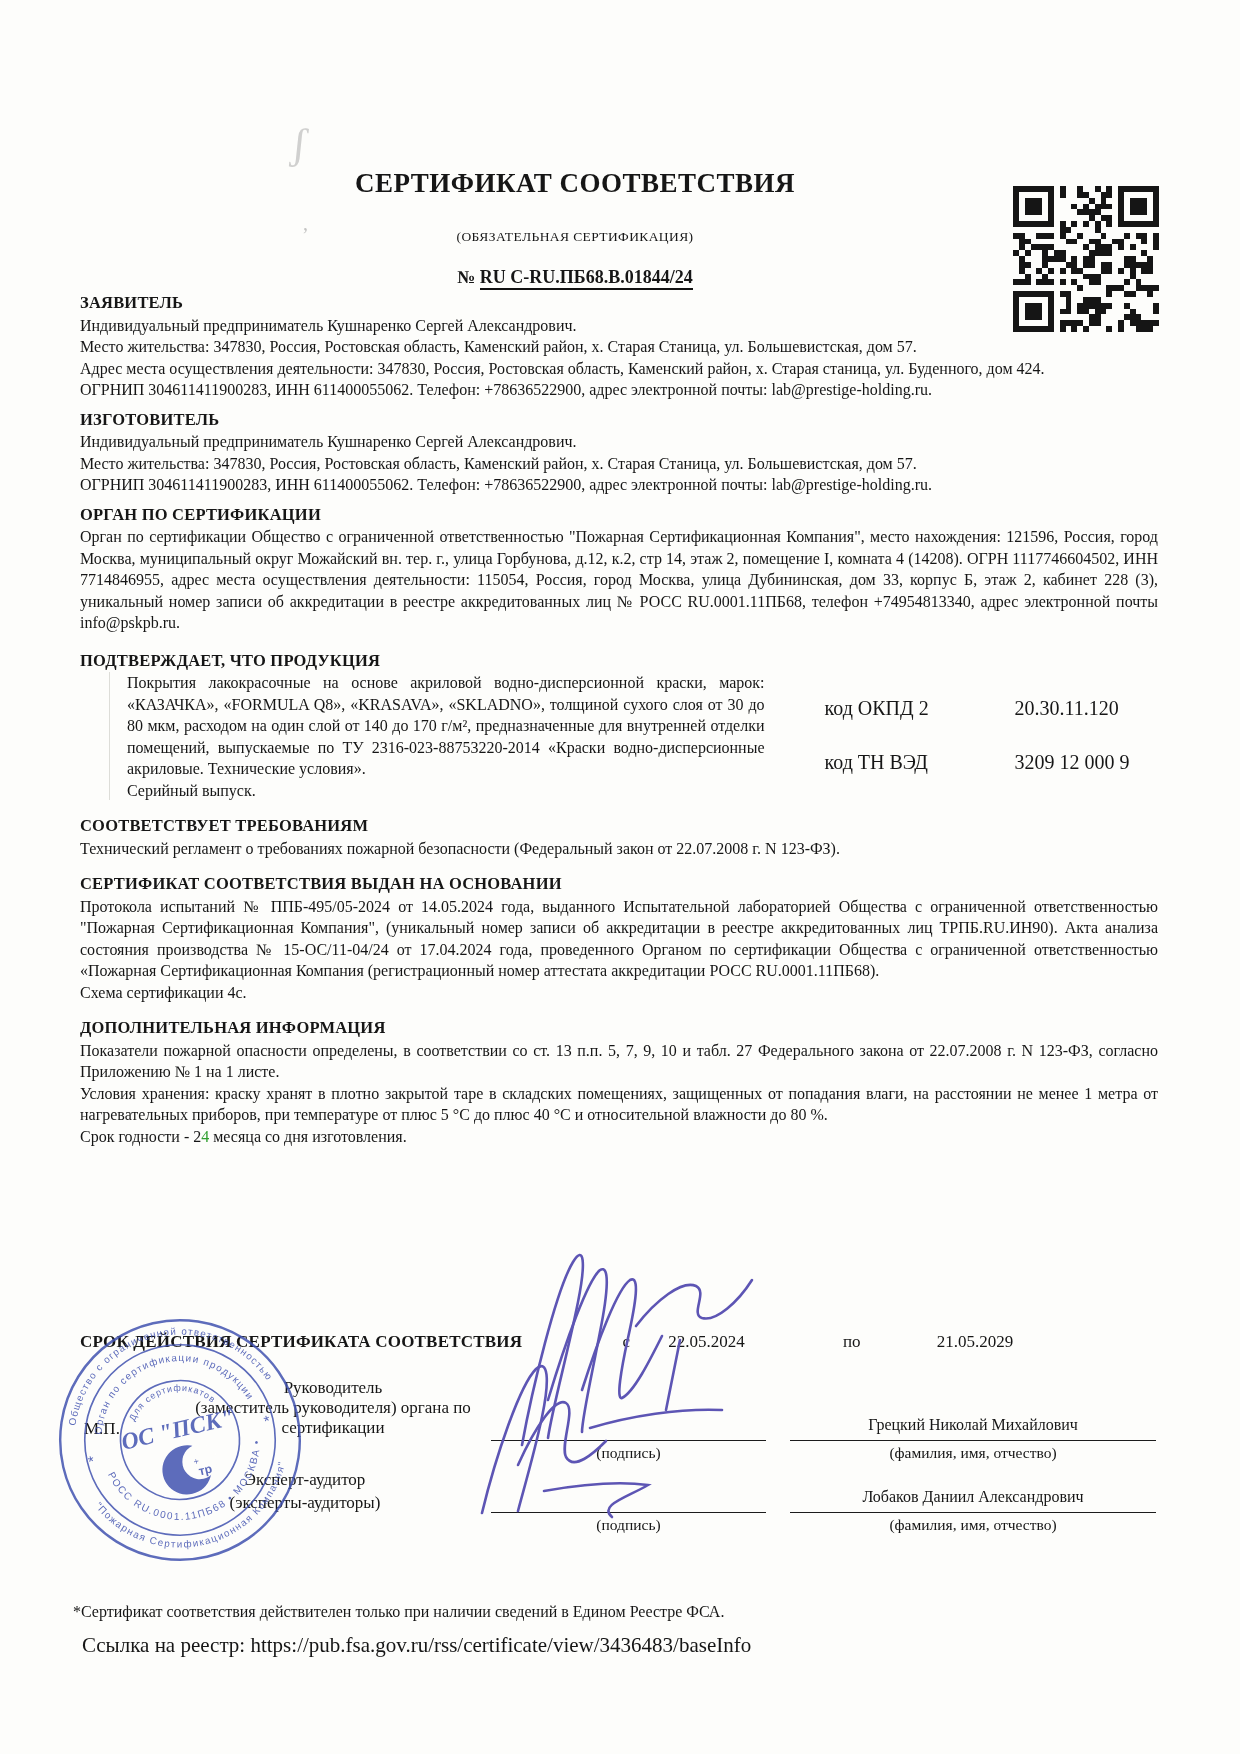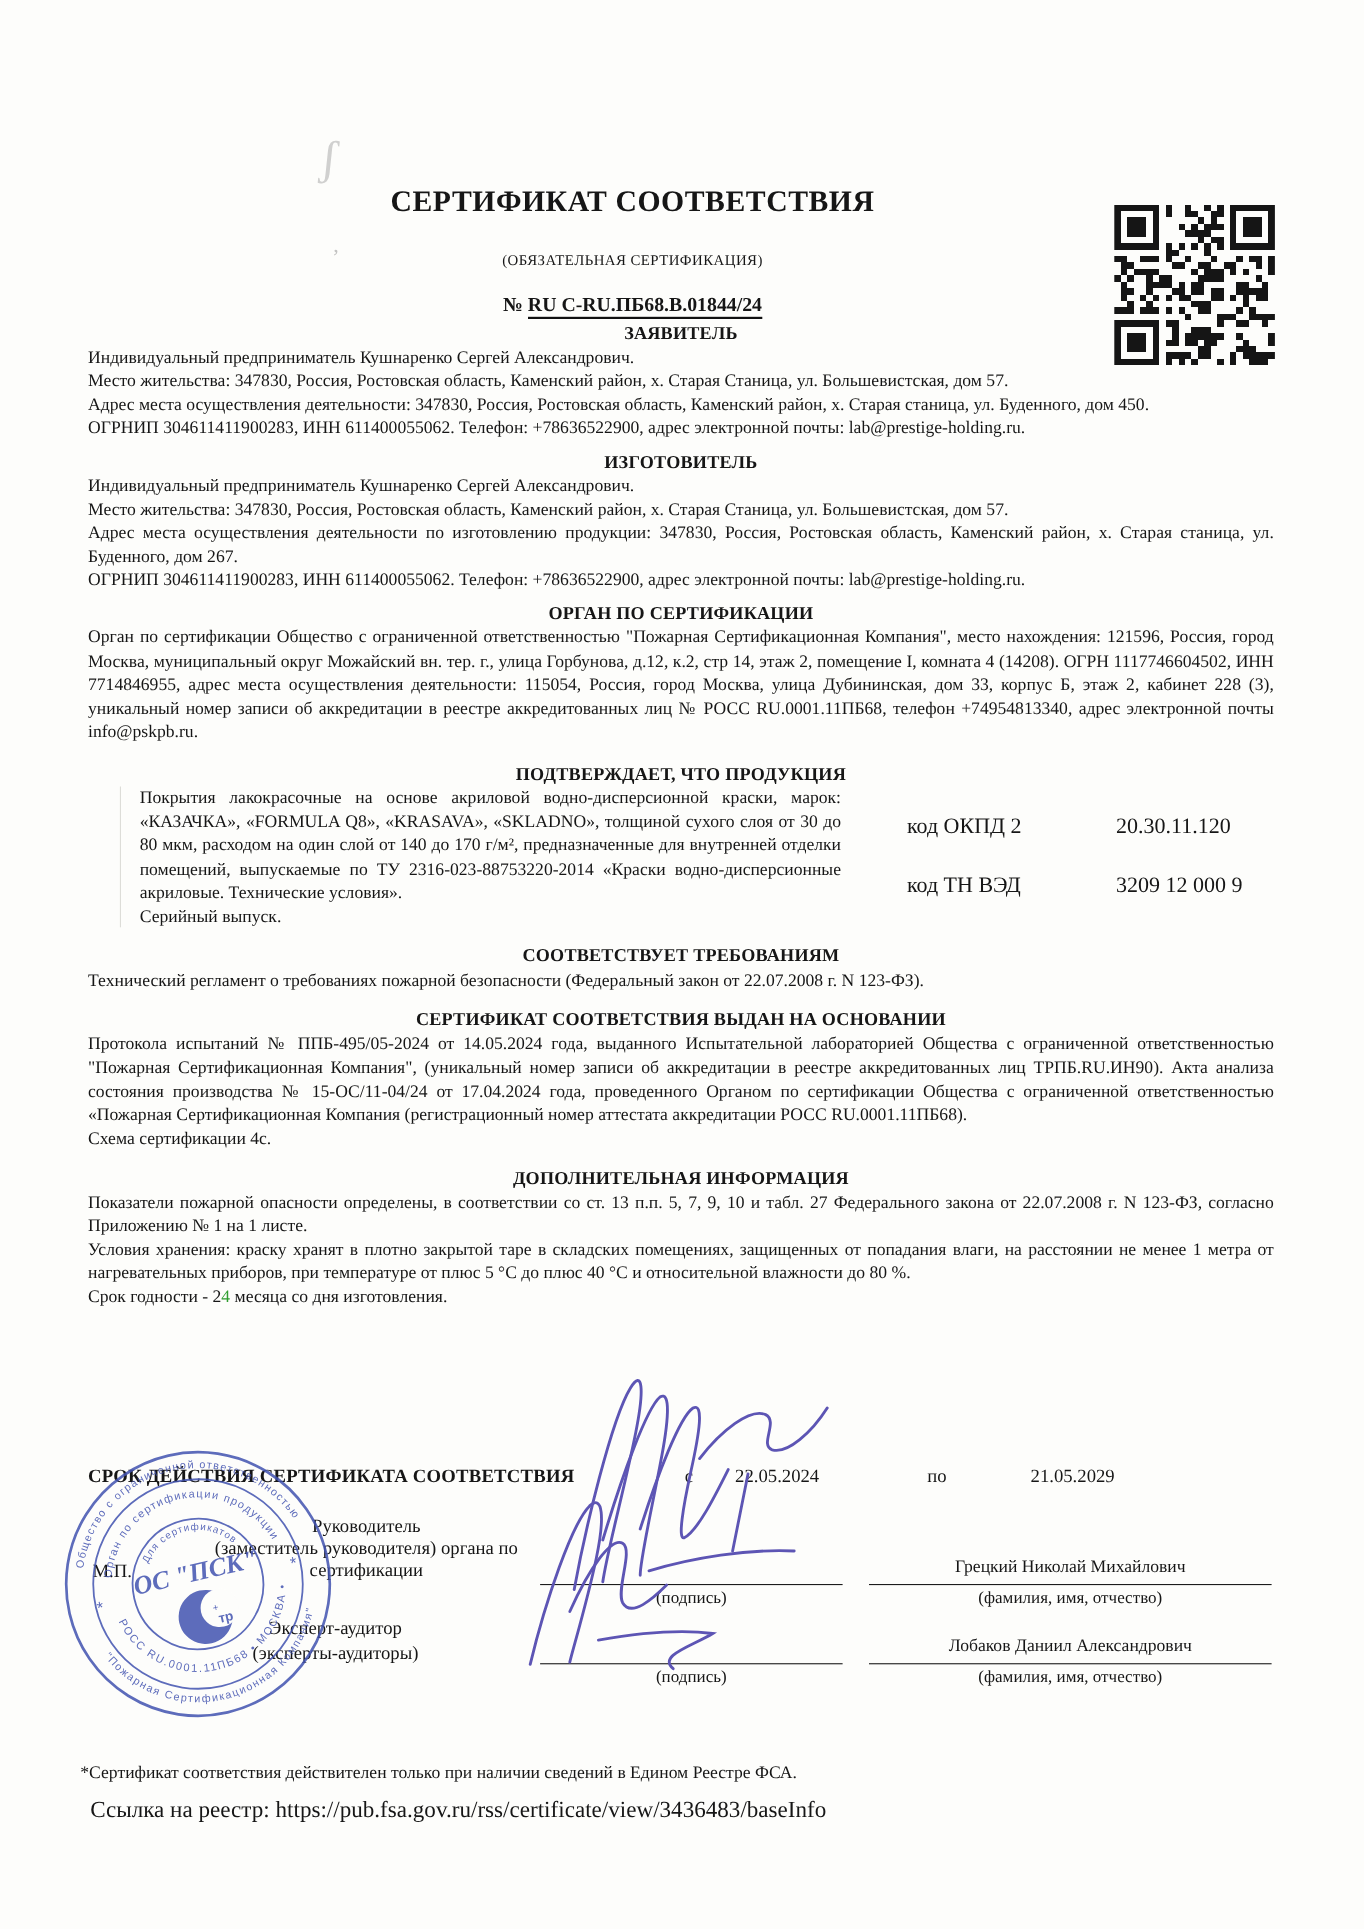--- a/index.html
+++ b/index.html
@@ -9,21 +9,21 @@
   .artifact2{position:absolute;left:303px;top:212px;font-size:20px;color:#8a8a8a;opacity:.5;}
   
   .header{position:absolute;top:168px;left:80px;width:990px;text-align:center;}
   .title{font-size:27px;font-weight:bold;letter-spacing:.5px;}
   .subtitle{margin-top:30px;font-size:13.5px;letter-spacing:.4px;}
   .number{margin-top:22px;font-size:18px;font-weight:bold;}
   .num-underline{border-bottom:2px solid #111;padding-bottom:1px;}
   .qr{position:absolute;left:1013px;top:186px;width:146px;height:146px;}
   
   .flow{position:absolute;top:284px;left:80px;width:1078px;font-size:16px;line-height:21.5px;}
-  .h{font-weight:bold;font-size:16.5px;margin:8px 0 1px 0;letter-spacing:.2px;text-align:center;}
+  .h{font-weight:bold;font-size:16.5px;margin:8px 0 1px 0;letter-spacing:.2px;}
   .flow p{margin:0;text-align:justify;}
   .flow p.nj{text-align:left;}
   .prod-row{display:flex;margin-left:47px;}
   .prod-left{width:650px;}
   .prod-codes{width:400px;padding-left:60px;box-sizing:border-box;font-size:20px;}
   .code-row{display:flex;}
   .code-row.r1{margin-top:26px;}
   .code-row.r2{margin-top:32px;}
   .code-label{width:140px;}
   .code-value{padding-left:50px;}
@@ -360,27 +360,26 @@
         <rect x="18" y="24" width="1" height="1" fill="#151515"></rect>
         <rect x="21" y="24" width="1" height="1" fill="#151515"></rect>
         <rect x="22" y="24" width="1" height="1" fill="#151515"></rect>
         <rect x="23" y="24" width="1" height="1" fill="#151515"></rect>
       </svg></div>
 
   <div class="flow">
     <div class="h">ЗАЯВИТЕЛЬ</div>
     <p>Индивидуальный предприниматель Кушнаренко Сергей Александрович.</p>
     <p>Место жительства: 347830, Россия, Ростовская область, Каменский район, х. Старая Станица, ул. Большевистская, дом 57.</p>
-    <p>Адрес места осуществления деятельности: 347830, Россия, Ростовская область, Каменский район, х. Старая станица, ул. Буденного, дом 450.</p>
+    <p>Адрес места осуществления деятельности: 347830, Россия, Ростовская область, Каменский район, х. Старая станица, ул. Буденного, дом 424.</p>
     <p>ОГРНИП 304611411900283, ИНН 611400055062. Телефон: +78636522900, адрес электронной почты: lab@prestige-holding.ru.</p>
 
     <div class="h">ИЗГОТОВИТЕЛЬ</div>
     <p>Индивидуальный предприниматель Кушнаренко Сергей Александрович.</p>
     <p>Место жительства: 347830, Россия, Ростовская область, Каменский район, х. Старая Станица, ул. Большевистская, дом 57.</p>
-    <p>Адрес места осуществления деятельности по изготовлению продукции: 347830, Россия, Ростовская область, Каменский район, х. Старая станица, ул. Буденного, дом 267.</p>
     <p>ОГРНИП 304611411900283, ИНН 611400055062. Телефон: +78636522900, адрес электронной почты: lab@prestige-holding.ru.</p>
 
     <div class="h">ОРГАН ПО СЕРТИФИКАЦИИ</div>
     <p>Орган по сертификации Общество с ограниченной ответственностью "Пожарная Сертификационная Компания", место нахождения: 121596, Россия, город Москва, муниципальный округ Можайский вн. тер. г., улица Горбунова, д.12, к.2, стр 14, этаж 2, помещение I, комната 4 (14208). ОГРН 1117746604502, ИНН 7714846955, адрес места осуществления деятельности: 115054, Россия, город Москва, улица Дубининская, дом 33, корпус Б, этаж 2, кабинет 228 (3), уникальный номер записи об аккредитации в реестре аккредитованных лиц № РОСС RU.0001.11ПБ68, телефон +74954813340, адрес электронной почты info@pskpb.ru.</p>
 
     <div class="h" style="margin-top:16px;">ПОДТВЕРЖДАЕТ, ЧТО ПРОДУКЦИЯ</div>
     <div class="prod-row" style="position:relative;">
       <div class="prod-rule" style="top:0;height:128px;"></div>
       <div class="prod-left">
         <p>Покрытия лакокрасочные на основе акриловой водно-дисперсионной краски, марок: «КАЗАЧКА», «FORMULA Q8», «KRASAVA», «SKLADNO», толщиной сухого слоя от 30 до 80 мкм, расходом на один слой от 140 до 170 г/м², предназначенные для внутренней отделки помещений, выпускаемые по ТУ 2316-023-88753220-2014 «Краски водно-дисперсионные акриловые. Технические условия».</p>

